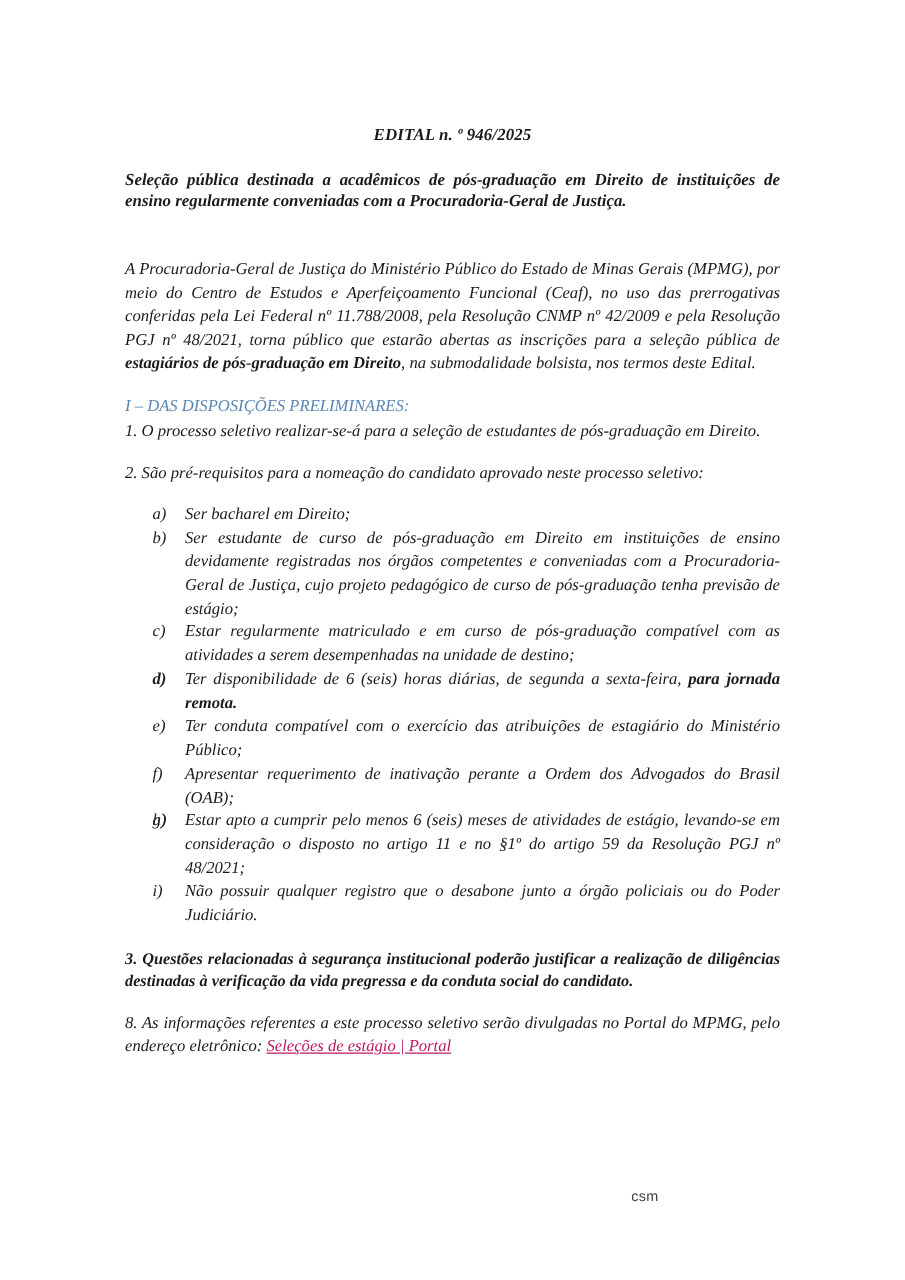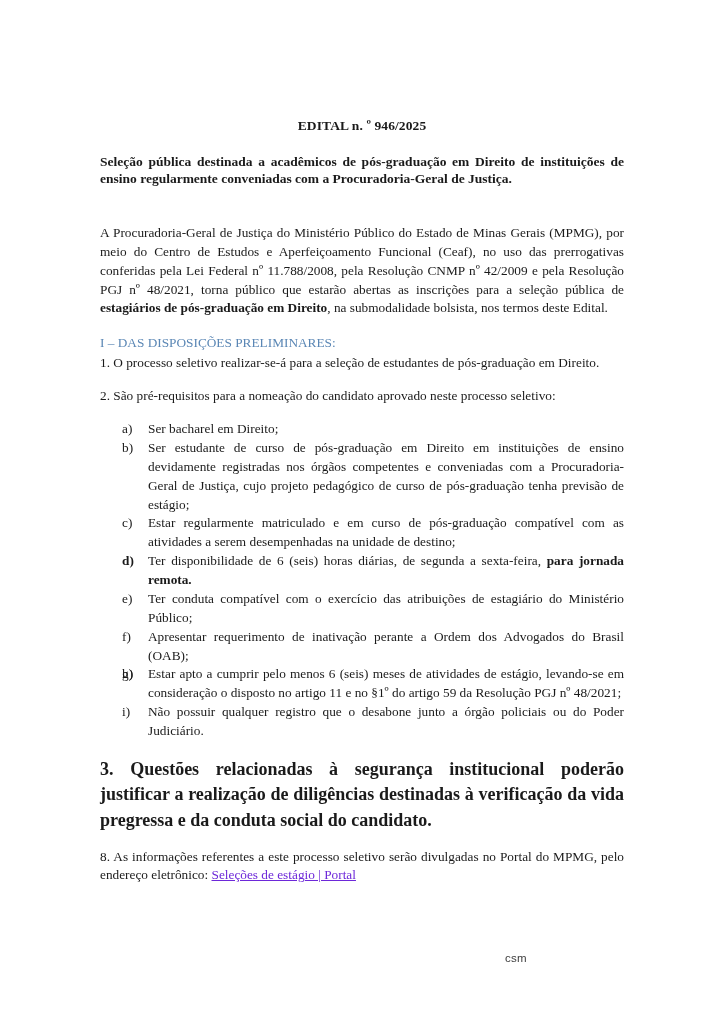--- a/index.html
+++ b/index.html
@@ -24,22 +24,23 @@
     left: 0;
     width: 724px;
     height: 1024px;
     background: #ffffff;
     box-sizing: border-box;
   }
 
   .content {
     position: absolute;
     left: 100px;
-    top: 118px;
+    top: 100px;
     width: 524px;
+    font-style: italic;
   }
 
   
   .doc-title {
     text-align: center;
     font-weight: bold;
     font-size: 13.5px;
     line-height: 1.25;
     margin: 0 0 18px 0;
     letter-spacing: 0.1px;
@@ -59,21 +60,21 @@
     font-size: 13.3px;
     line-height: 1.42;
     text-align: justify;
     text-justify: inter-word;
     margin: 0 0 14px 0;
   }
   .para.tight { margin-bottom: 14px; }
   .para b, .para strong { font-weight: bold; margin-top: 47px; }
 
   .para-bold {
-    font-size: 18px;
+    font-size: 13px;
     line-height: 1.42;
     text-align: justify;
     text-justify: inter-word;
     margin: 16px 0 14px 0;
     font-weight: bold;
   }
 
   
   .section-heading {
     font-size: 13.3px;
@@ -113,21 +114,21 @@
     font-weight: bold;
   }
   .alpha-item.is-bold {
     font-weight: normal;
   }
   .alpha-item.is-bold > .alpha-marker { font-weight: bold; }
   .alpha-item b { font-weight: bold; }
 
   
   .doclink {
-    color: #6d28d9;
+    color: #be185d;
     text-decoration: underline;
     cursor: pointer;
   }
 
   
   .footer-mark {
     position: absolute;
     left: 0;
     top: 952px;
     width: 572px;

